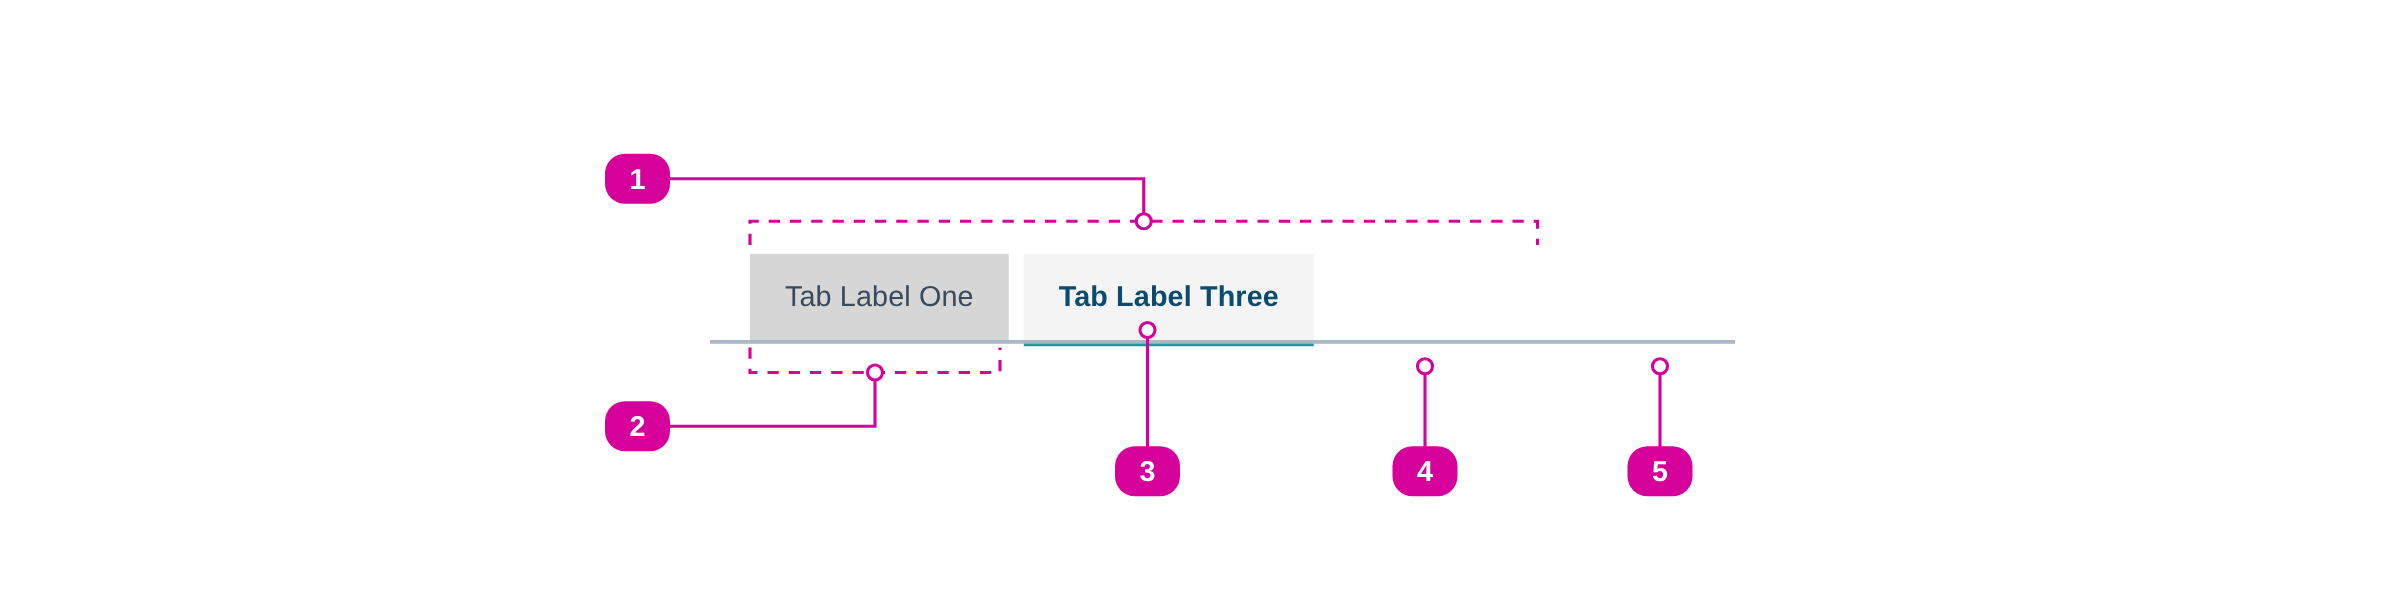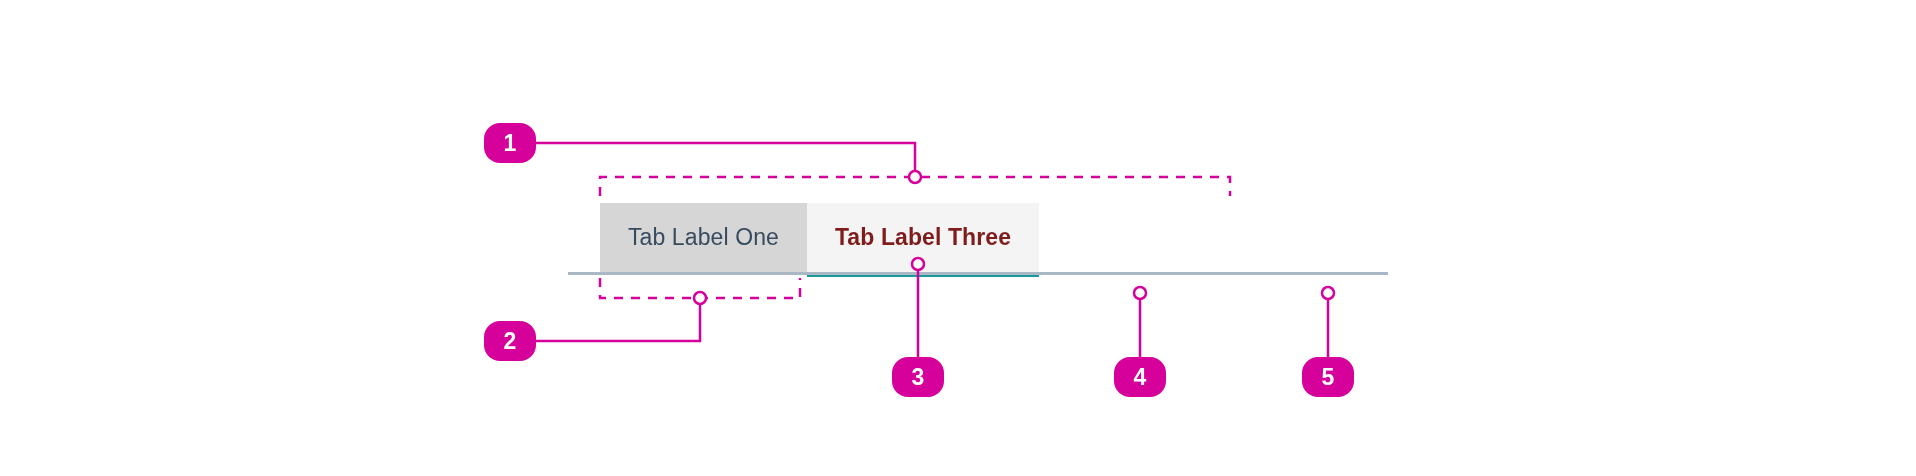--- a/index.html
+++ b/index.html
@@ -21,20 +21,21 @@
   }
 
   
   .tabstrip {
     position: absolute;
     left: 600px;
     top: 203px;
     height: 69px;
     display: flex;
     align-items: stretch;
+    gap: 12px;
   }
   .tab {
     display: flex;
     align-items: center;
     justify-content: center;
     box-sizing: border-box;
     padding: 0 28px;
     font-size: 23px;
     letter-spacing: 0.1px;
     white-space: nowrap;
@@ -47,21 +48,21 @@
   }
   .tab.inactive + .tab.inactive::before {
     content: "";
     position: absolute;
     left: 0; top: 0; bottom: 0;
     width: 2px;
     background: #ffffff;
   }
   .tab.active {
     background: #f4f4f4;
-    color: #7f1d1d;
+    color: #0c4a6e;
     font-weight: 700;
   }
   .tab.active::after {
     content: "";
     position: absolute;
     left: 0;
     right: 0;
     bottom: -5px;
     height: 5px;
     background: #1a9a9a;

